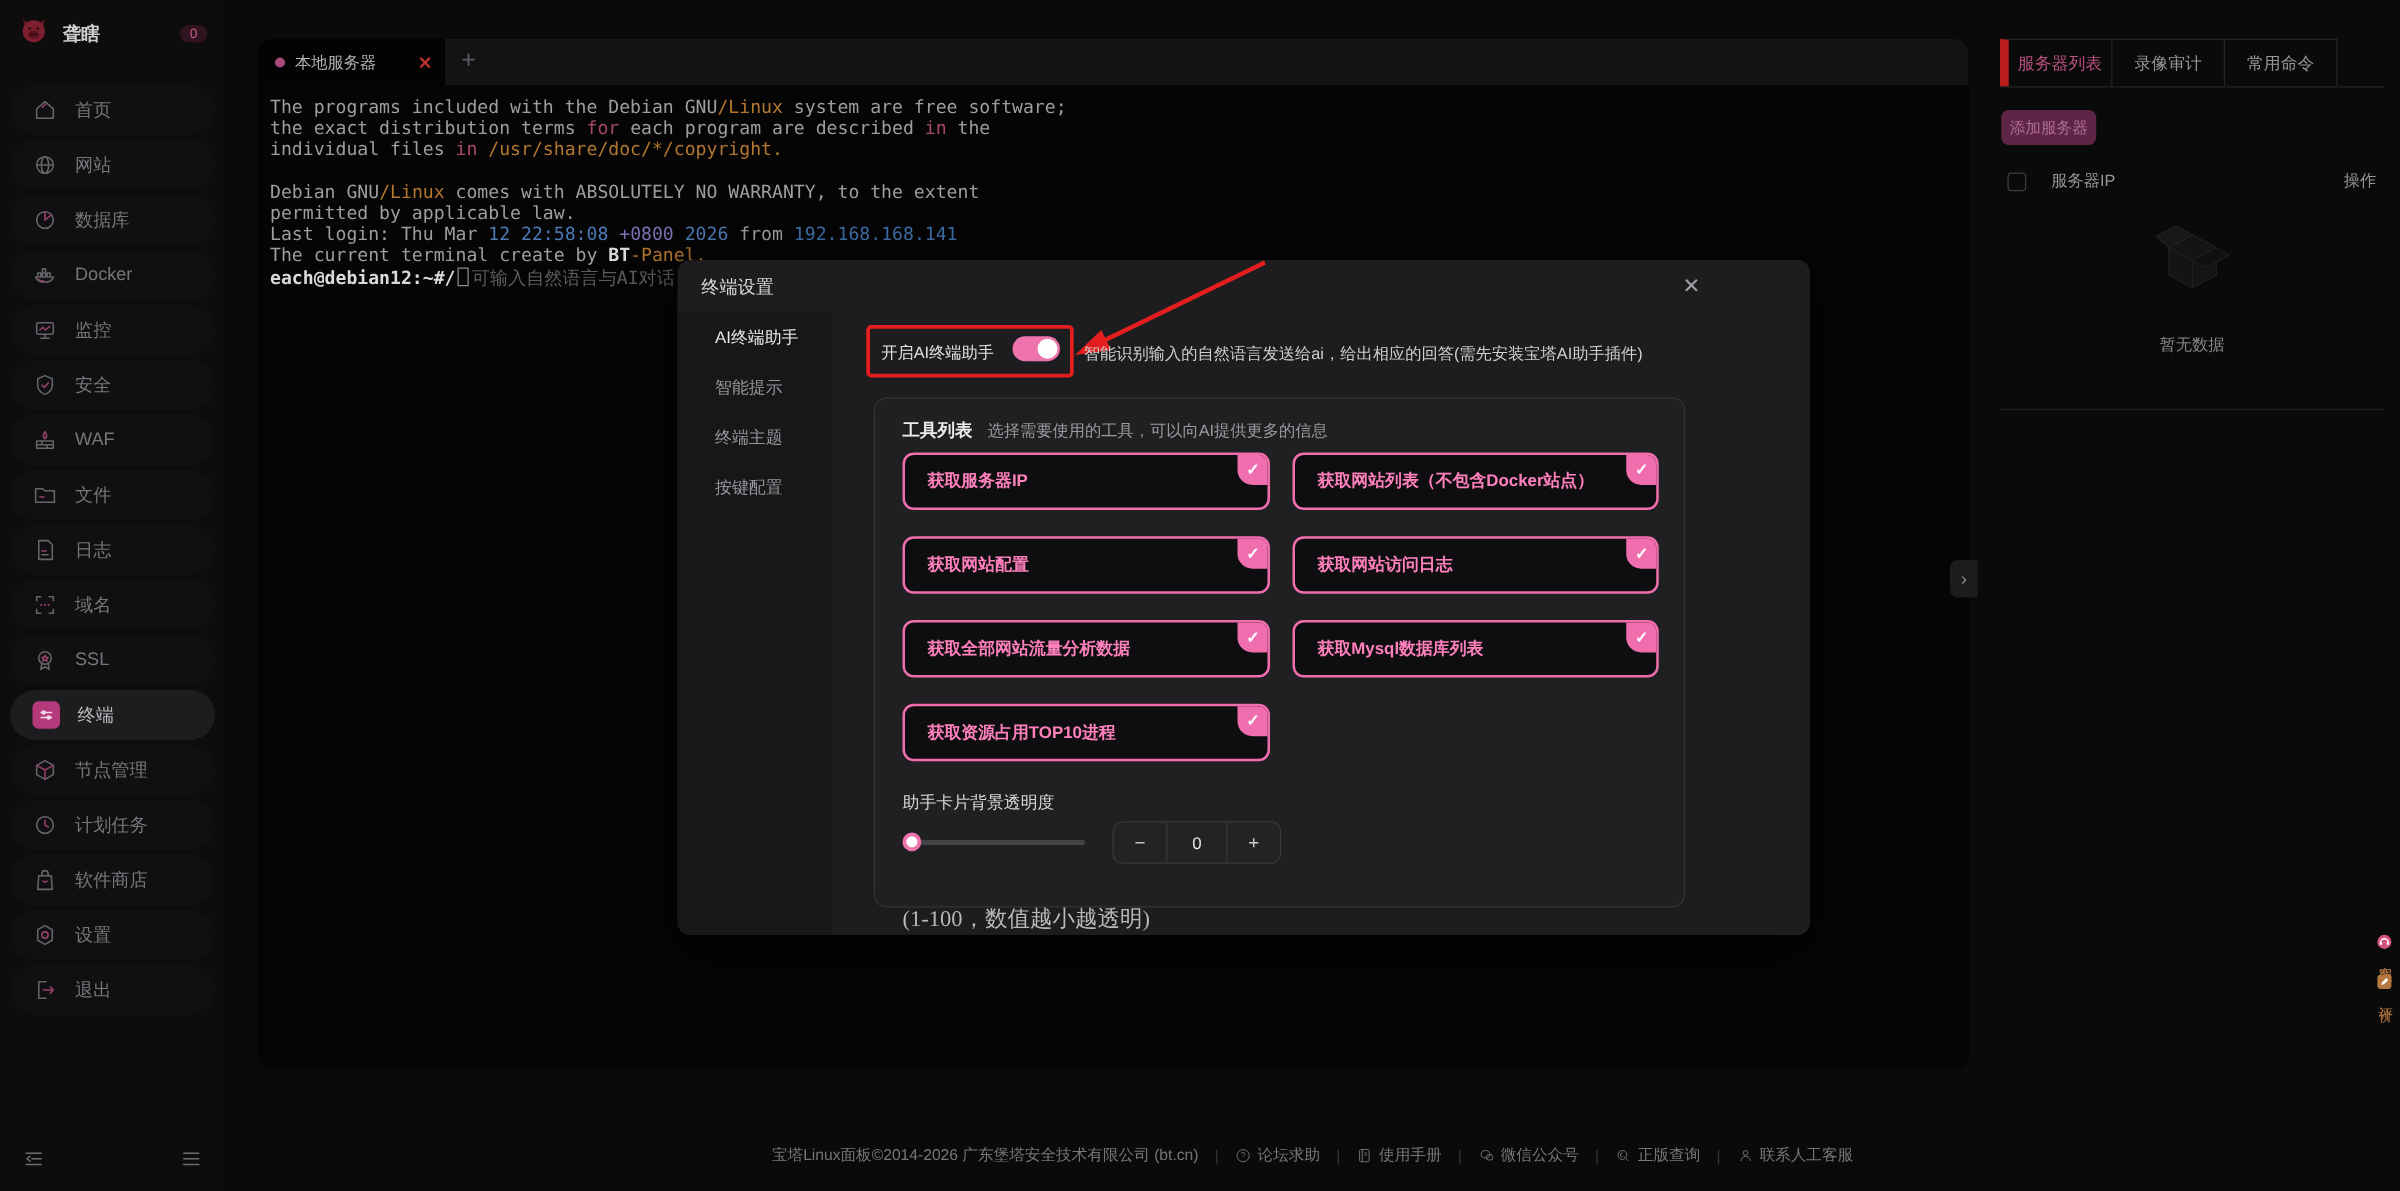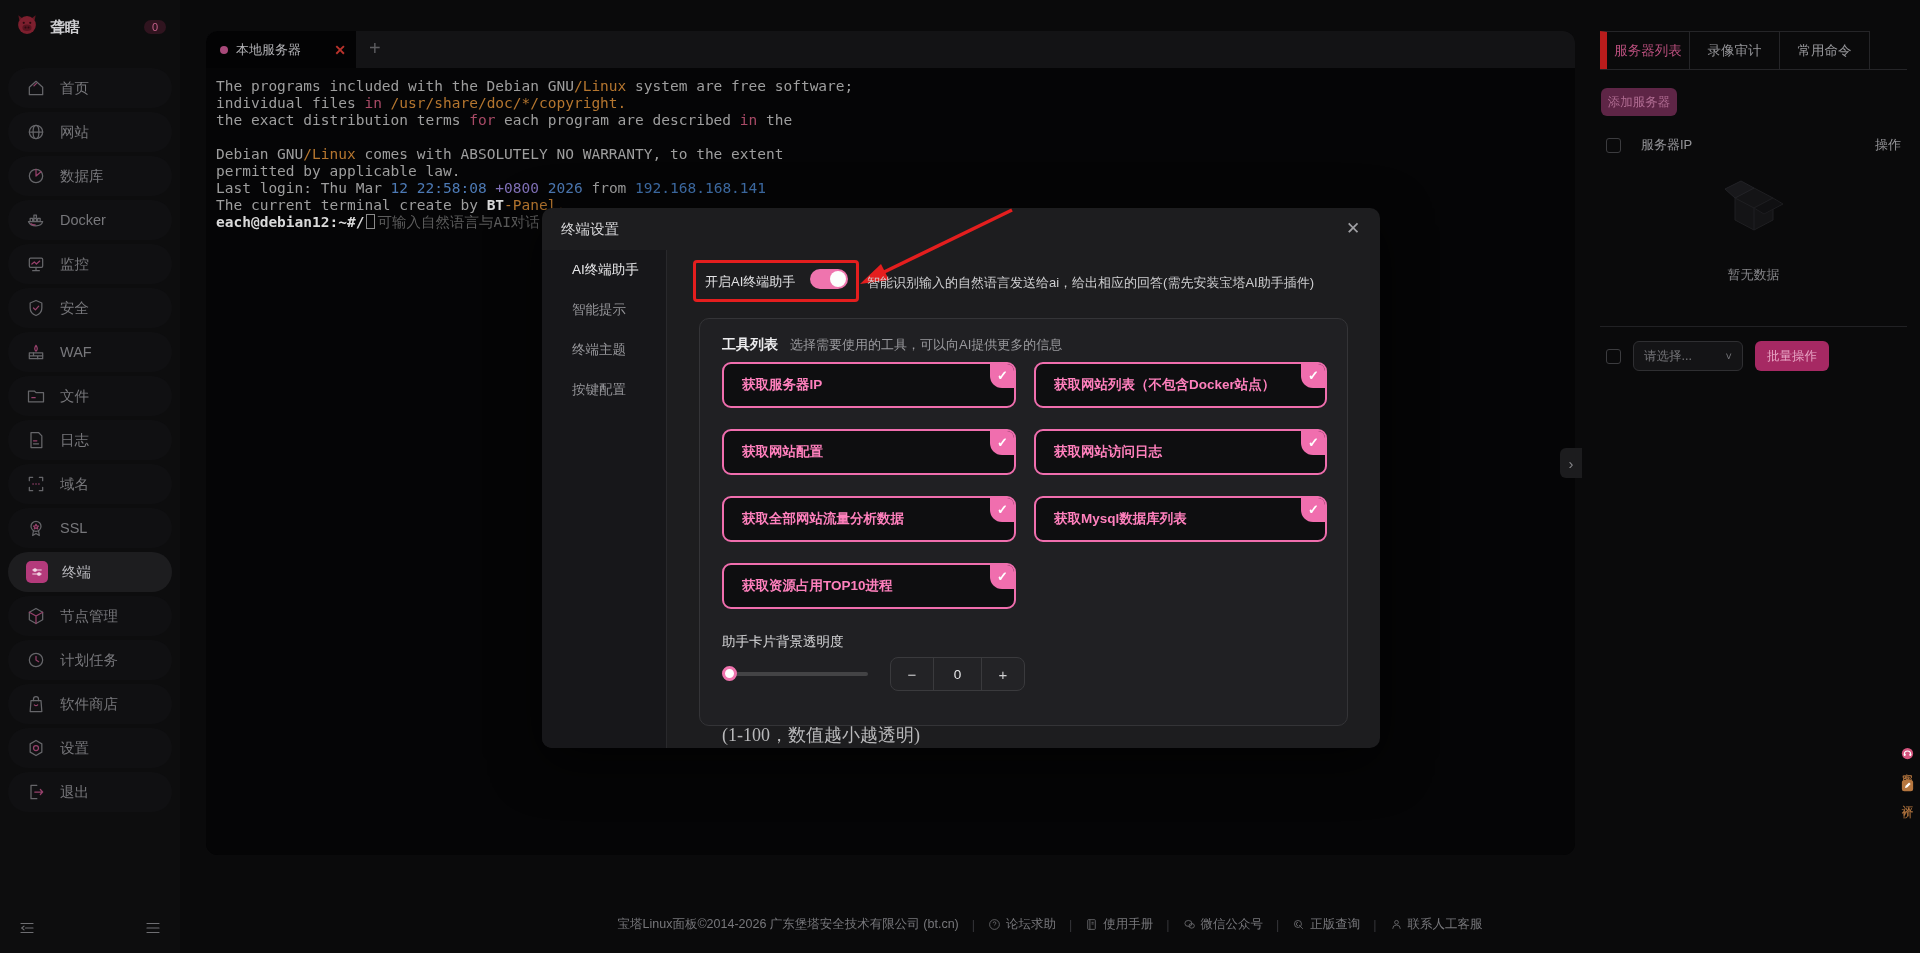--- a/index.html
+++ b/index.html
@@ -87,21 +87,21 @@
   .edge-label { writing-mode:vertical-lr; font-size:11.5px; color:#b5763f; letter-spacing:2px; }
 
   
   .footer { position:absolute; left:180px; top:916px; width:1740px; display:flex; justify-content:center; align-items:center; gap:13px; }
   .footer, .footer * { font-size:12.5px; color:#77777b; }
   .f-sep { color:#35353a; }
   .f-link { display:flex; align-items:center; gap:5px; cursor:pointer; }
   .f-link svg { width:13px; height:13px; stroke:#77777b; fill:none; stroke-width:1.4; }
 
   
-  .modal { position:absolute; left:542px; top:208px; width:838px; height:540px; background:#1d1d1f;
+  .modal { position:absolute; left:542px; top:208px; width:906px; height:540px; background:#1d1d1f;
            border-radius:10px; box-shadow:0 14px 50px rgba(0,0,0,.65); }
   .modal-title { position:absolute; left:19px; top:12px; font-size:14.5px; color:#d9d9db; }
   .modal-close { position:absolute; left:804px; top:10px; font-size:17px; color:#a0a0a4; cursor:pointer; }
   .modal-col { position:absolute; left:0; top:42px; width:125px; height:498px; background:#17171a;
                border-right:1px solid #29292c; border-radius:0 0 0 10px; }
   .mtab { padding:11px 0 11px 30px; font-size:13.5px; color:#96969a; cursor:pointer; }
   .mtab.active { color:#e8e8ea; }
   .toggle-label { position:absolute; left:163px; top:65px; font-size:13px; color:#e2e2e4; }
   .ai-toggle { position:absolute; left:268px; top:61px; width:38px; height:20px; background:#ef74ae; border-radius:10px; cursor:pointer; }
   .ai-toggle .knob { position:absolute; right:2px; top:2px; width:16px; height:16px; background:#fdfdfd; border-radius:50%; }
@@ -338,22 +338,22 @@
       <span class="tab-dot"></span>
       <span class="tab-title">本地服务器</span>
       <span class="tab-close">✕</span>
     </div>
     <span class="new-tab">+</span>
 
   </div>
   <div class="terminal-body">
     <div id="terminal-output">
         <div class="tline"><span class="seg-g">The programs included with the Debian GNU</span><span class="seg-o">/Linux</span><span class="seg-g"> system are free software;</span></div>
+        <div class="tline"><span class="seg-g">the exact distribution terms </span><span class="seg-p">for</span><span class="seg-g"> each program are described </span><span class="seg-p">in</span><span class="seg-g"> the</span></div>
         <div class="tline"><span class="seg-g">individual files </span><span class="seg-p">in</span><span class="seg-g"> </span><span class="seg-o">/usr/share/doc/*/copyright.</span></div>
-        <div class="tline"><span class="seg-g">the exact distribution terms </span><span class="seg-p">for</span><span class="seg-g"> each program are described </span><span class="seg-p">in</span><span class="seg-g"> the</span></div>
         <div class="tline">&nbsp;</div>
         <div class="tline"><span class="seg-g">Debian GNU</span><span class="seg-o">/Linux</span><span class="seg-g"> comes with ABSOLUTELY NO WARRANTY, to the extent</span></div>
         <div class="tline"><span class="seg-g">permitted by applicable law.</span></div>
         <div class="tline"><span class="seg-g">Last login: Thu Mar </span><span class="seg-b">12 22:58:08</span><span class="seg-v"> +0800</span><span class="seg-b"> 2026</span><span class="seg-g"> from </span><span class="seg-ip">192.168.168.141</span></div>
         <div class="tline"><span class="seg-g">The current terminal create by </span><span class="seg-w">BT</span><span class="seg-o">-Panel.</span></div>
         <div class="tline"><span class="seg-w">each@debian12:~#/</span><span class="seg-cursor"></span><span class="seg-dim">可输入自然语言与AI对话，如"查</span></div>
       </div>
   </div>
 </div>
 <div class="panel-chevron">›</div>
@@ -376,28 +376,20 @@
         <path d="M14 22 L33 12 L52 22 L52 44 L33 54 L14 44 Z" fill="#141416" stroke="#1f1f22" stroke-width="1"></path>
         <path d="M14 22 L33 32 L52 22" fill="none" stroke="#1f1f22" stroke-width="1"></path>
         <path d="M33 32 V54" stroke="#1f1f22" stroke-width="1"></path>
         <path d="M33 12 L20 5 L4 13 L14 22 Z" fill="#18181b" stroke="#222226" stroke-width="1"></path>
         <path d="M33 32 L52 22 L62 28 L43 38 Z" fill="#101012" stroke="#1d1d20" stroke-width="1"></path>
       </svg>
     </span>
     <span class="empty-text">暂无数据</span>
   </div>
   <div class="rp-divider"></div>
-  <div class="rp-bottom">
-    <span class="chk"></span>
-    <div class="rp-select">
-      <span class="ph">请选择...</span>
-      <span class="chev">˅</span>
-    </div>
-    <button class="batch-btn">批量操作</button>
-  </div>
 </div>
 
 <div class="edge-widgets">
   <div class="edge-item">
     <svg viewBox="0 0 24 24">
         <circle cx="12" cy="12" r="9" fill="#d4547e"></circle>
         <path d="M7 13 a5 5 0 0 1 10 0" stroke="#fff" stroke-width="1.8" fill="none"></path>
         <rect x="6" y="12" width="3" height="4" rx="1.2" fill="#fff"></rect>
         <rect x="15" y="12" width="3" height="4" rx="1.2" fill="#fff"></rect>
       </svg>

